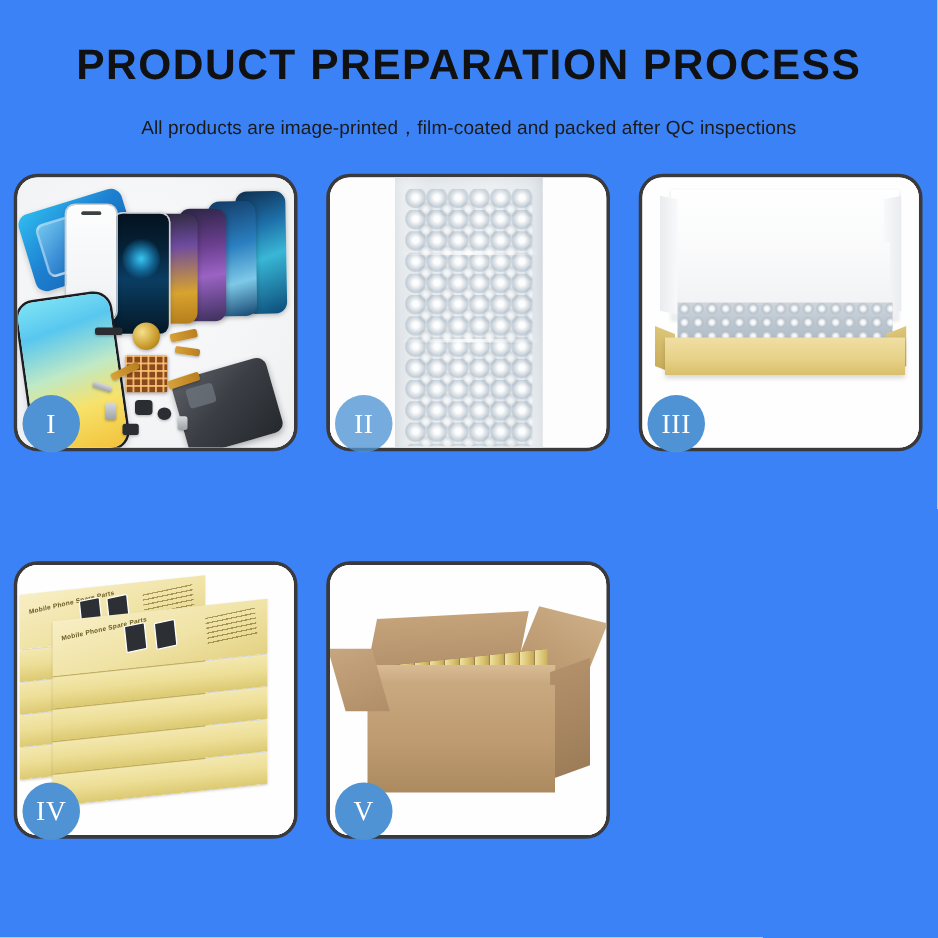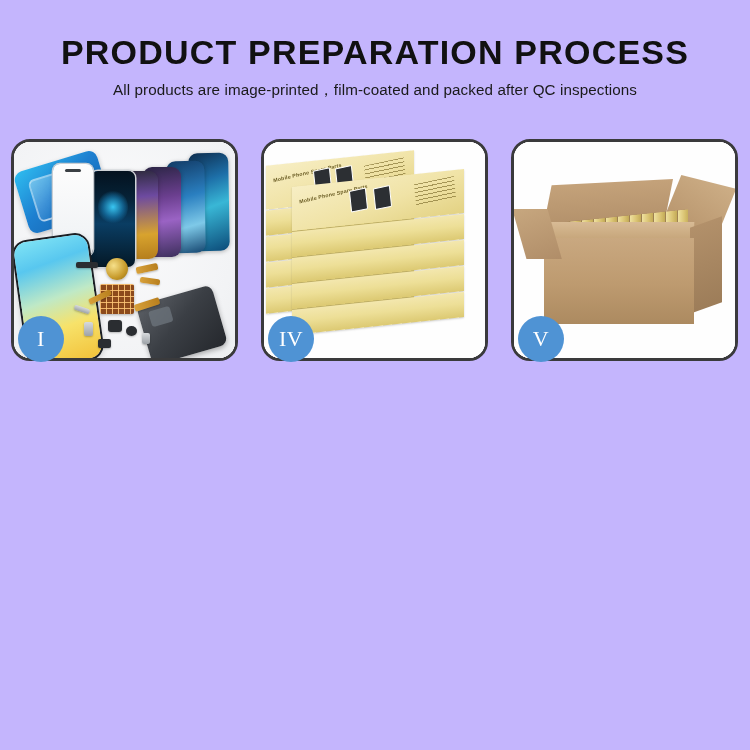--- a/index.html
+++ b/index.html
@@ -2,30 +2,30 @@
 <html><head>
 <meta charset="utf-8">
 <style>
   * { box-sizing: border-box; margin: 0; padding: 0; }
   html, body {
     width: 750px; height: 750px;
     background: #ffffff;
     font-family: "Liberation Sans", sans-serif;
     overflow: hidden;
   }
-  .page { position: relative; width: 750px; height: 750px; background: #c4b5fd; }
+  .page { position: relative; width: 750px; height: 750px; background: #3b82f6; }
 
   
   .header { width: 750px; padding-top: 34px; text-align: center; }
   .title {
     font-size: 34px; font-weight: 700; letter-spacing: 1.2px;
     color: #111; line-height: 1.1; white-space: nowrap;
   }
   .subtitle {
-    margin-top: 9px; font-size: 15.2px; font-weight: 400;
+    margin-top: 21px; font-size: 15.2px; font-weight: 400;
     color: #1a1a1a; letter-spacing: .1px; white-space: nowrap;
   }
 
   
   .grid {
     position: absolute; left: 11px; top: 139px;
     width: 728px; height: 554px;
     display: grid;
     grid-template-columns: 227px 227px 227px;
     grid-template-rows: 222px 222px;
@@ -340,21 +340,49 @@
           <div class="part dark" style="left:112px;bottom:22px;width:11px;height:10px;border-radius:50%;"></div>
           <div class="part silver" style="left:70px;bottom:22px;width:9px;height:14px;border-radius:2px;"></div>
           <div class="part dark" style="left:84px;bottom:10px;width:13px;height:9px;border-radius:2px;"></div>
           <div class="part silver" style="left:128px;bottom:14px;width:8px;height:11px;"></div>
           <div class="part silver" style="left:60px;bottom:46px;width:16px;height:5px;transform:rotate(18deg);"></div>
         </div>
       </div>
       <div class="badge">I</div>
     </div>
 
-
+    <div class="panel">
+      <div class="panel-inner">
+        <div class="scene2">
+          <div class="wrap-sheet">
+            <div class="bubbles"></div>
+            <div class="bubbles2"></div>
+            <div class="wrap-seam" style="top:62px;"></div>
+            <div class="wrap-seam" style="top:132px;"></div>
+          </div>
+        </div>
+      </div>
+      <div class="badge translucent">II</div>
+    </div>
+
+    <div class="panel">
+      <div class="panel-inner">
+        <div class="scene3">
+          <div class="b3-lid"></div>
+          <div class="b3-lid-left"></div>
+          <div class="b3-lid-right"></div>
+          <div class="b3-foam"></div>
+          <div class="b3-fill"></div>
+          <div class="b3-side-l"></div>
+          <div class="b3-side-r"></div>
+          <div class="b3-front"></div>
+        </div>
+      </div>
+      <div class="badge">III</div>
+    </div>
 
     <div class="panel">
       <div class="panel-inner">
         <div class="scene4">
           <div class="stackA">
             <div class="ybox top">
               <div class="box-label">Mobile Phone Spare Parts</div>
               <div class="box-img" style="left:48px;"></div>
               <div class="box-img" style="left:70px;"></div>
               <div class="box-lines"></div>

